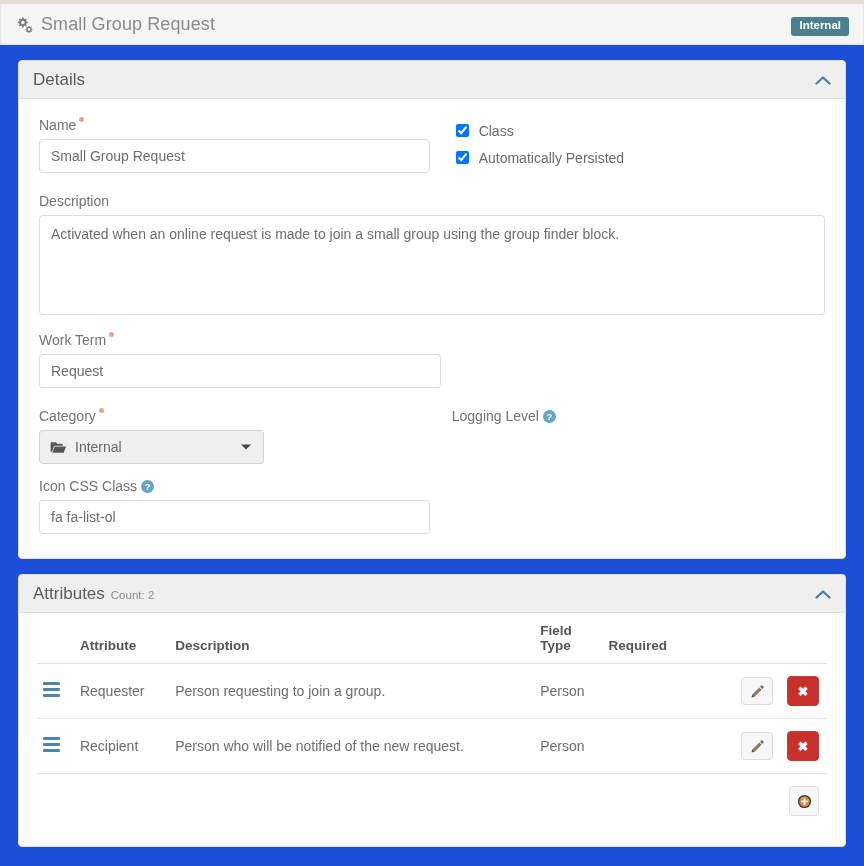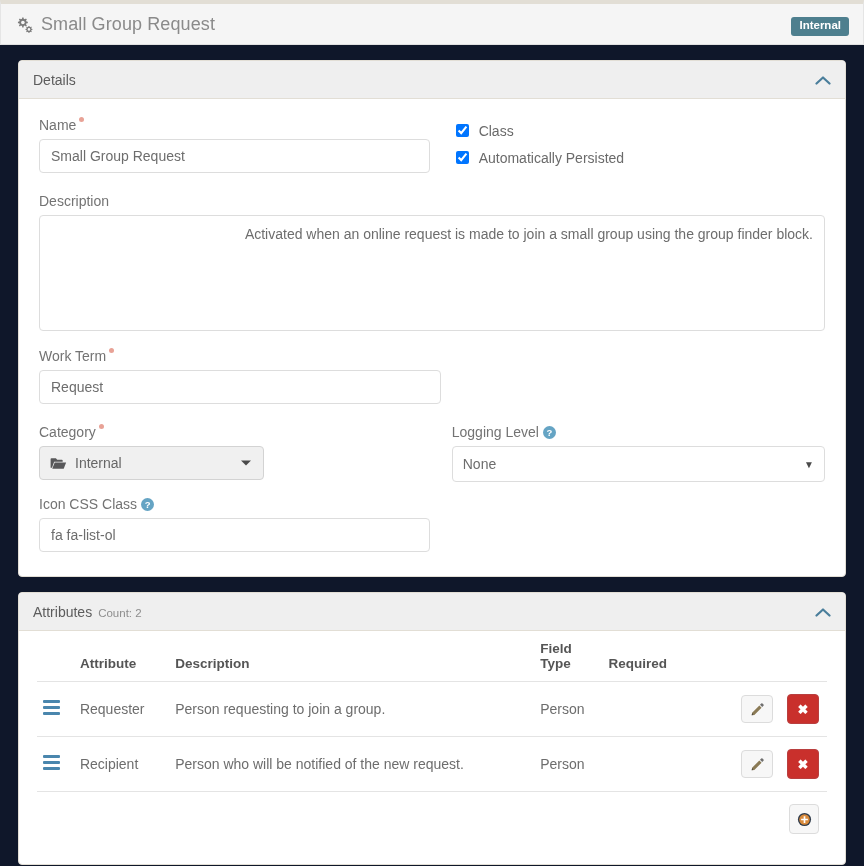--- a/index.html
+++ b/index.html
@@ -6,21 +6,21 @@
   html, body {
     margin: 0; padding: 0;
     width: 864px; height: 866px;
     background: #ffffff;
     font-family: "Liberation Sans", sans-serif;
     font-size: 14px;
     color: #6a6a6a;
     overflow: hidden;
   }
 
-  .page { width: 864px; height: 866px; position: relative; background: #0f172a; }
+  .page { width: 864px; height: 866px; position: relative; background: #1d4ed8; }
 
   
   .banner {
     position: relative;
     height: 45px;
     background: #f5f5f5;
     border-top: 4px solid #e2ded5;
     border-bottom: 1px solid #e0e0e0;
     border-left: 1px solid #e5e5e5;
     border-right: 1px solid #e5e5e5;
@@ -62,21 +62,21 @@
     background: #efefef;
     border-bottom: 1px solid #e2ded5;
     border-radius: 3px 3px 0 0;
     height: 38px;
     display: flex;
     align-items: center;
     padding: 0 14px;
     position: relative;
   }
   .panel-title {
-    font-size: 14px;
+    font-size: 17px;
     color: #5c5c5c;
   }
   .panel-count {
     font-size: 11.5px;
     color: #8d8d8d;
     margin-left: 6px;
     position: relative;
     top: 1px;
   }
   .chevron {
@@ -134,21 +134,21 @@
     border: 1px solid #ddd;
     border-radius: 4px;
     padding: 8px 11px;
     font-size: 14px;
     color: #6d6d6d;
     font-family: "Liberation Sans", sans-serif;
     background: #fff;
     outline: none;
   }
   input.txt { height: 34px; line-height: 18px; }
-  textarea.txt { height: 116px; resize: none; line-height: 20px; text-align: right; }
+  textarea.txt { height: 100px; resize: none; line-height: 20px; }
 
   
   .picker {
     width: 225px;
     height: 34px;
     border: 1px solid #d3d3d3;
     border-radius: 4px;
     background: #f0f0f0;
     display: flex;
     align-items: center;
@@ -356,26 +356,20 @@
               <span class="picker-text">Internal</span>
               <span class="caret-down"></span>
             </div>
           </div>
         </div>
         <div class="col-right">
           <div class="form-group">
             <label class="ctl">
               <span>Logging Level</span><span class="help-icon">?</span>
             </label>
-            <div class="sel-wrap">
-              <select class="sel">
-                <option>None</option>
-              </select>
-              <span class="sel-arrow">▼</span>
-            </div>
           </div>
         </div>
       </div>
 
       <div class="row" style="margin-top:0;">
         <div class="col-left">
           <div class="form-group" style="margin-bottom:0;">
             <label class="ctl">
               <span>Icon CSS Class</span><span class="help-icon">?</span>
             </label>

